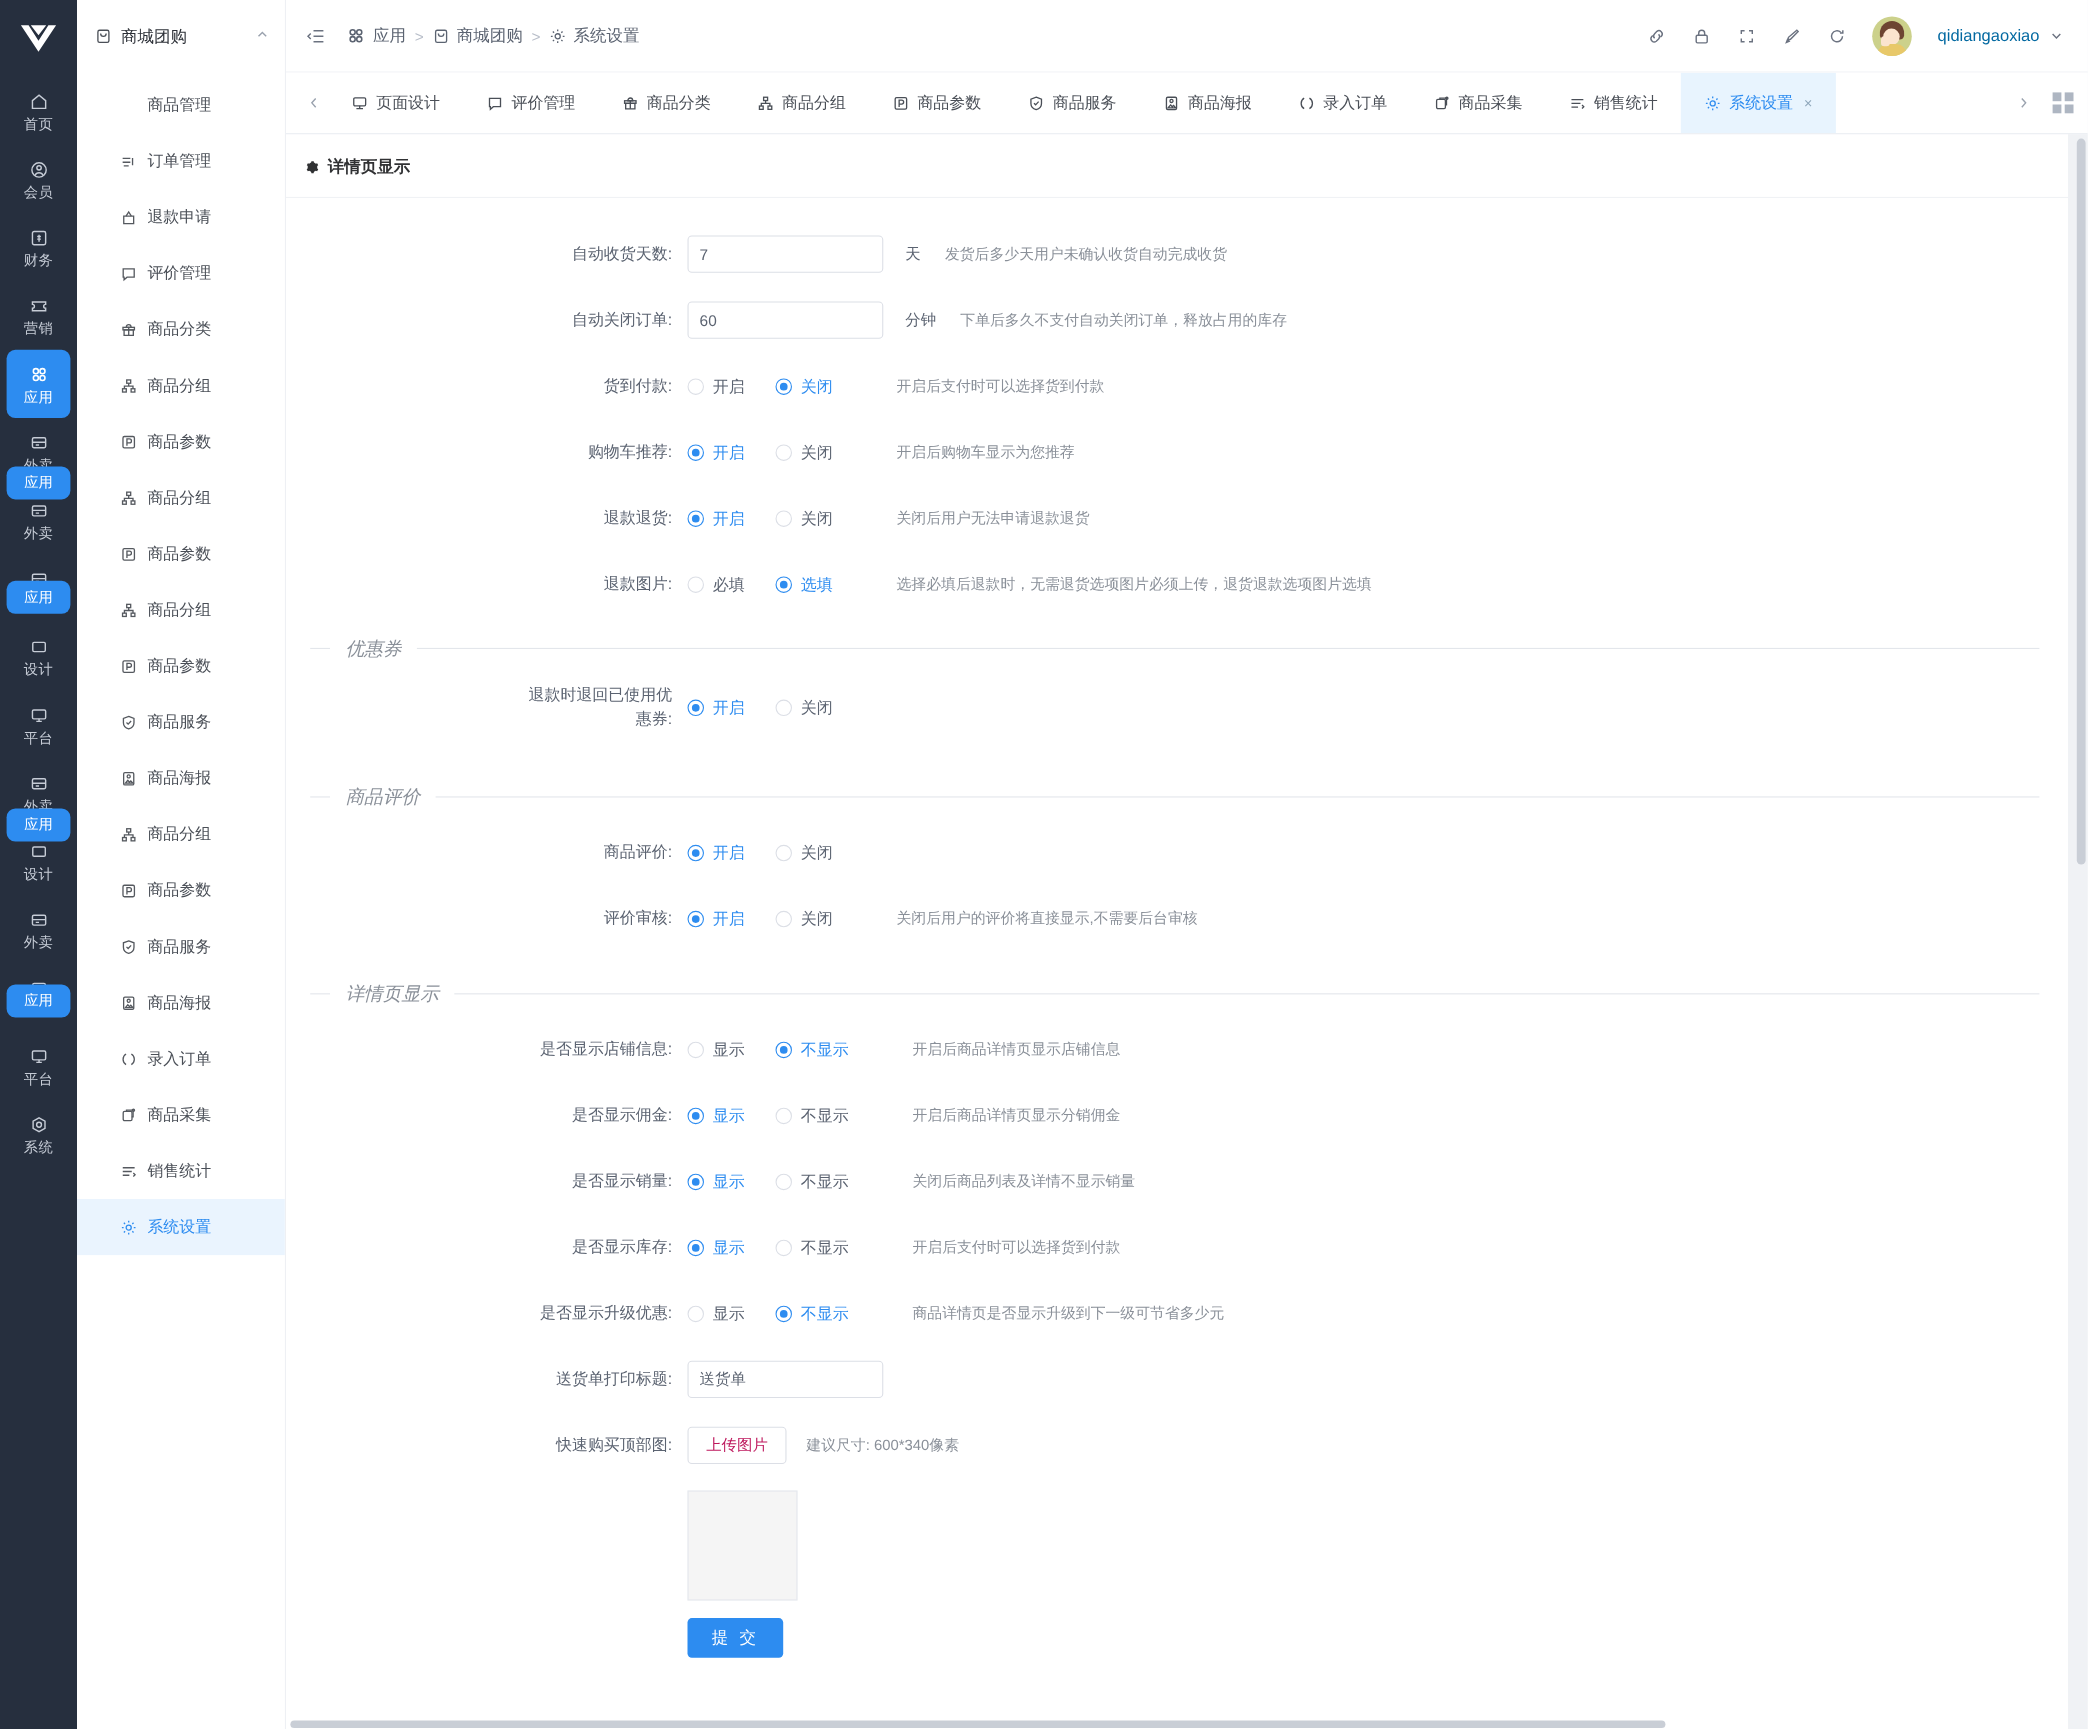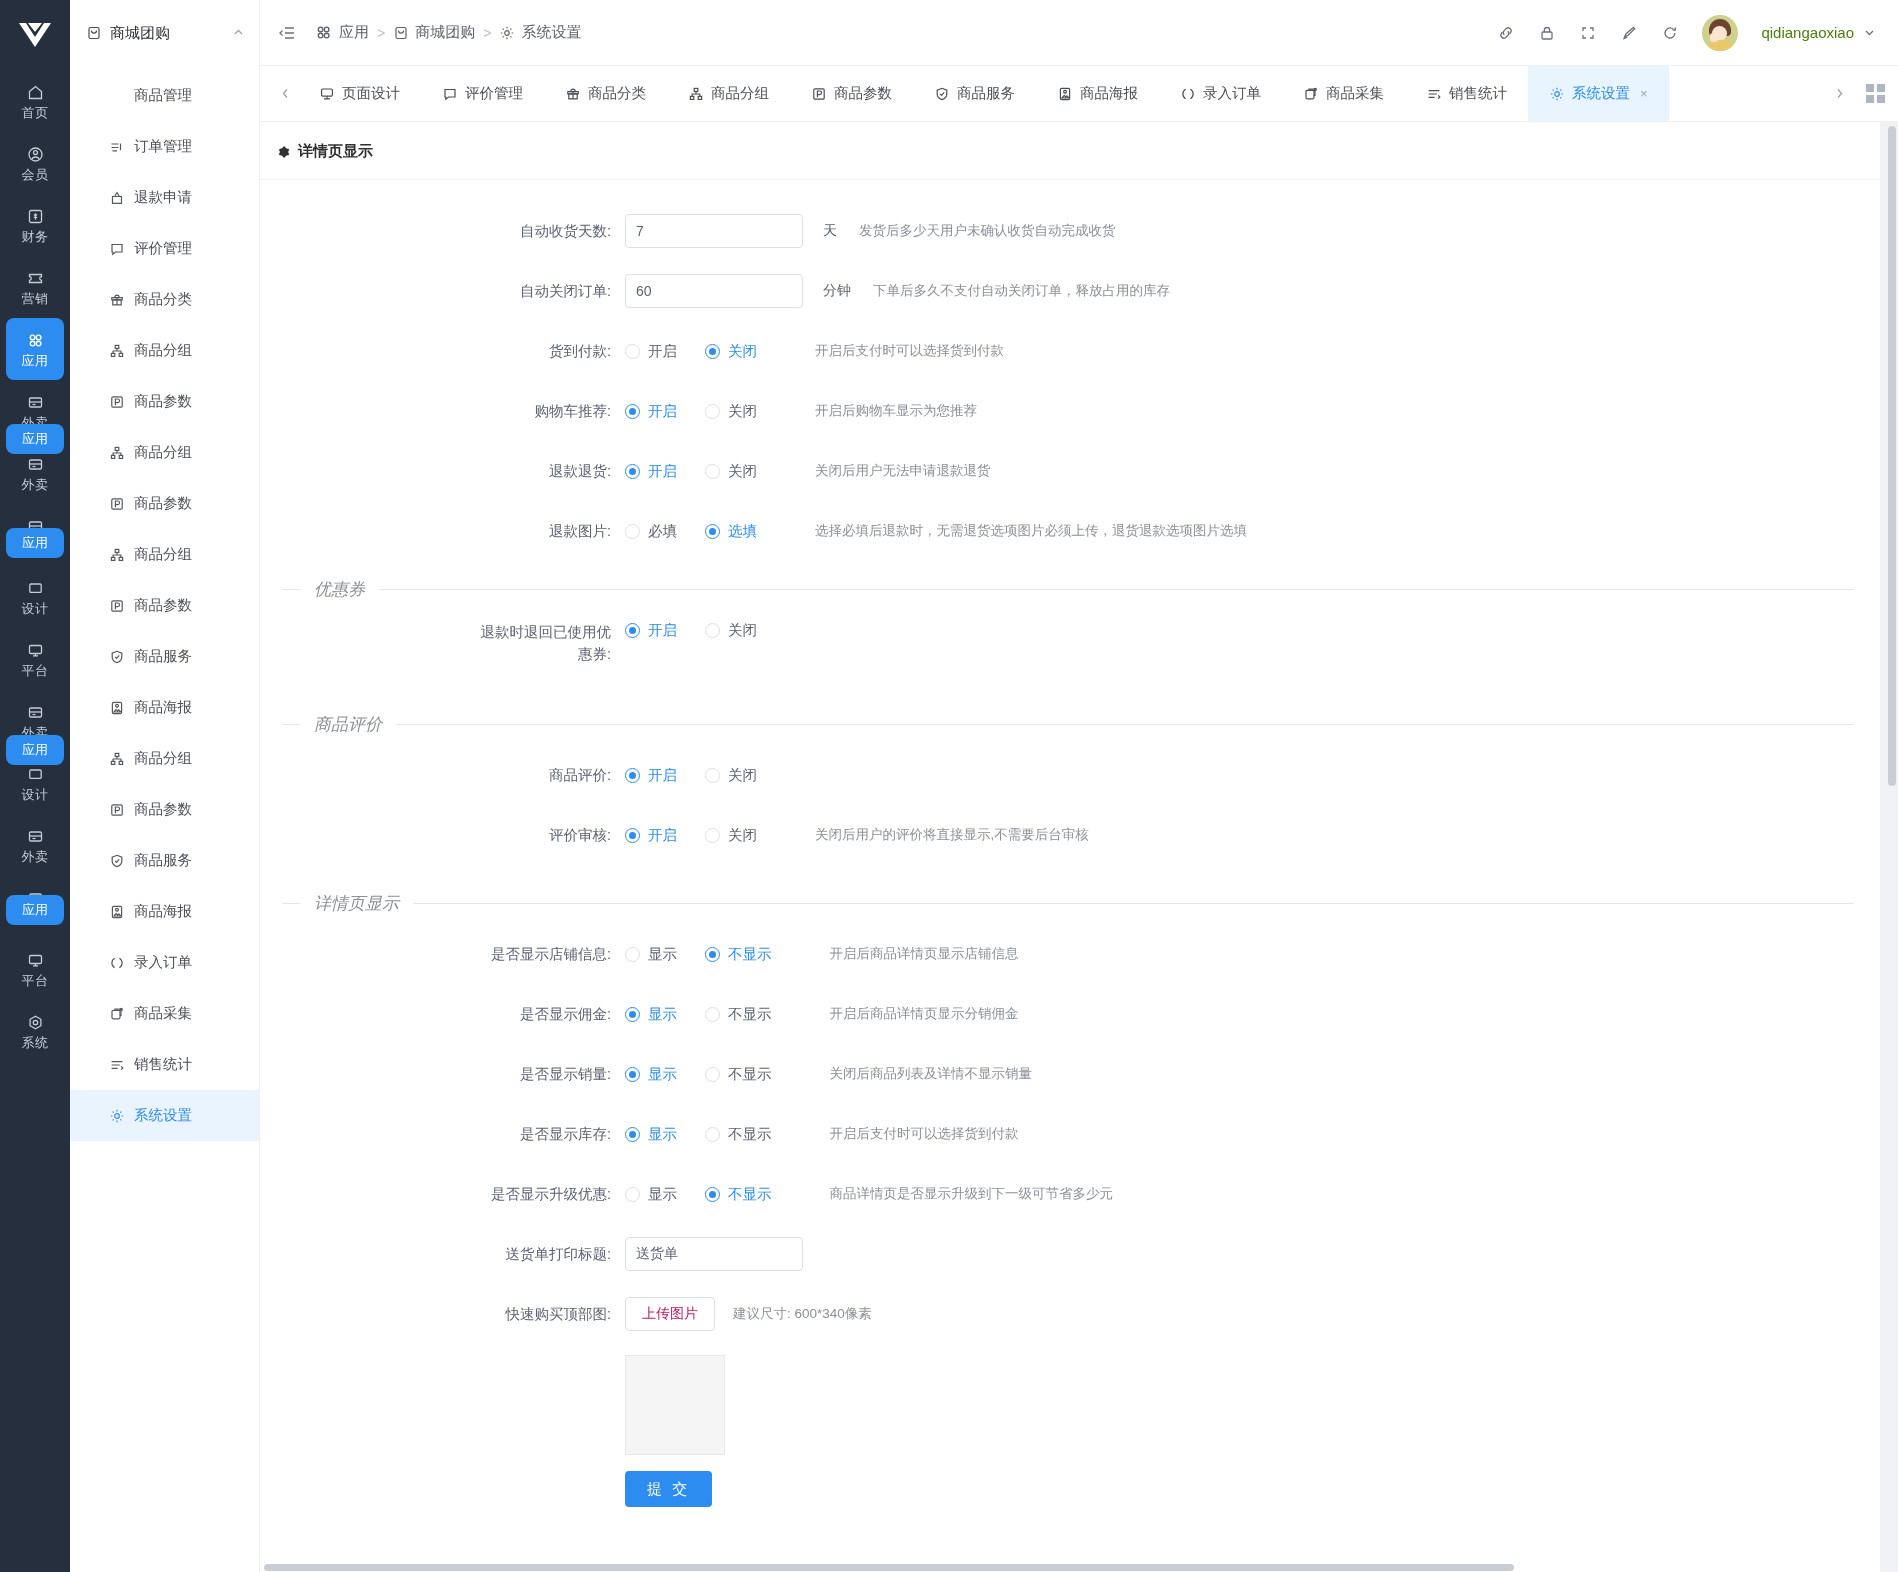--- a/index.html
+++ b/index.html
@@ -80,21 +80,21 @@
   .tb-right { margin-left: auto; display: flex; align-items: center; gap: 23px; }
   .tb-icon { color: #6b7280; display: flex; cursor: pointer; }
   .avatar {
     width: 36px; height: 36px; border-radius: 50%; overflow: hidden;
     background: #ccd18b; position: relative; flex: 0 0 36px;
   }
   .avatar .hair { position:absolute; left:7px; top:4px; width:22px; height:17px; background:#6d4432; border-radius:11px 11px 4px 4px; }
   .avatar .face { position:absolute; left:10px; top:11px; width:15px; height:15px; background:#fbe4cf; border-radius:50%; }
   .avatar .body { position:absolute; left:5px; top:25px; width:26px; height:14px; background:#e8c869; border-radius:9px 9px 0 0; }
   .avatar .hand { position:absolute; left:8px; top:18px; width:8px; height:9px; background:#fbe4cf; border-radius:3px; }
-  .username { font-size: 15px; color: #4d7c0f; }
+  .username { font-size: 15px; color: #0369a1; }
 
   .tabbar {
     height: 56px; background: #fff; display: flex; align-items: stretch;
     border-bottom: 1px solid #eceff3; padding-left: 12px;
   }
   .tab-arrow { width: 26px; display: flex; align-items: center; justify-content: center; color: #9aa2ae; cursor: pointer; }
   .tabs { flex: 1; display: flex; align-items: stretch; overflow: hidden; }
   .tab {
     display: flex; align-items: center; gap: 7px; padding: 0 21px;
     font-size: 14.5px; color: #4a4f57; white-space: nowrap; cursor: pointer;
@@ -875,21 +875,21 @@
               <span class="hint">选择必填后退款时，无需退货选项图片必须上传，退货退款选项图片选填</span>
             </div>
           </div>
 
           <div class="divider-sec">
             <span class="dash"></span>
             <span class="dtitle">优惠券</span>
             <span class="dline"></span>
           </div>
 
-          <div class="row" style="align-items:flex-start">
+          <div class="row" style="align-items:center">
             <div class="lbl two-line" style="padding-top:6px">退款时退回已使用优<br>惠券:</div>
             <div class="ctrl" style="padding-top:6px">
               <div class="radios">
                   <span class="radio on">
                     <span class="dot"></span>
                     <span class="rl">开启</span>
                   </span>
                   <span class="radio">
                     <span class="dot"></span>
                     <span class="rl">关闭</span>

